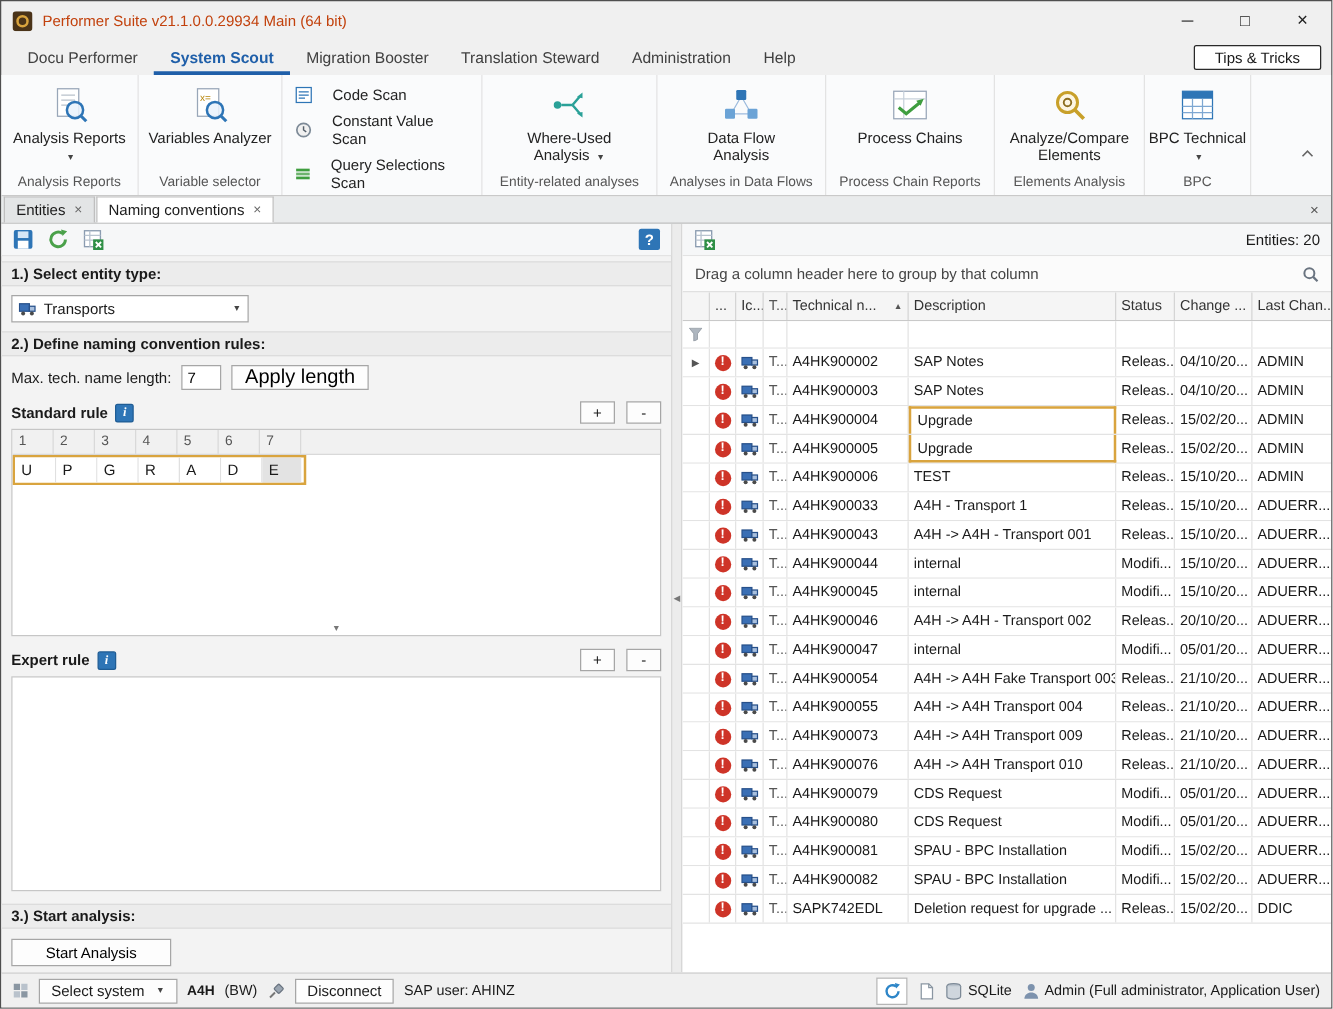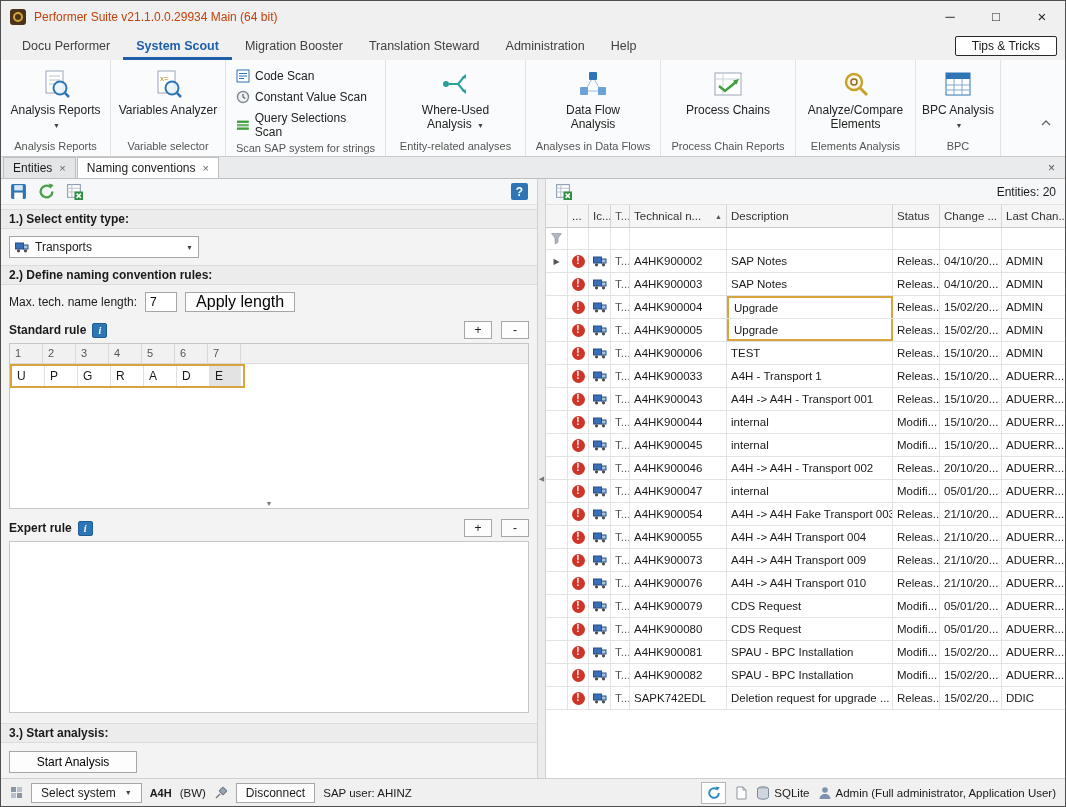--- a/index.html
+++ b/index.html
@@ -30,21 +30,21 @@
 
   
   .ribbon{height:97px;background:#fafbfc;border-bottom:1px solid #c9c9c9;display:flex;position:relative;}
   .rb-group{display:flex;flex-direction:column;border-right:1px solid #e3e3e3;}
   .rb-content{flex:1;display:flex;align-items:flex-start;justify-content:center;padding-top:5px;}
   .rb-content.stacked{flex-direction:column;align-items:stretch;justify-content:flex-start;padding:9px 10px 0;gap:7px;}
   .rb-caption{height:19px;line-height:18px;text-align:center;font-size:11px;color:#555;white-space:nowrap;overflow:hidden;}
   .rb-big{display:flex;flex-direction:column;align-items:center;padding-top:2px;max-width:100%;}
   .rb-big .ico{height:33px;display:flex;align-items:center;justify-content:center;}
   .rb-label{font-size:12px;color:#222;text-align:center;line-height:14px;margin-top:3px;max-width:100px;}
-  .rb-small{display:flex;align-items:center;gap:5px;font-size:12px;color:#222;}
+  .rb-small{display:flex;align-items:center;gap:16px;font-size:12px;color:#222;}
   .chev{font-size:7px;color:#444;margin-left:2px;}
   .rb-fill{flex:1;position:relative;}
   .rb-collapse{position:absolute;right:14px;bottom:30px;}
 
   
   .doctabs{height:22px;background:#e9ebec;border-bottom:1px solid #bfbfbf;display:flex;align-items:flex-end;padding-left:2px;}
   .dtab{display:inline-flex;align-items:center;gap:7px;height:21px;padding:0 9px;font-size:12px;
     border:1px solid #bfbfbf;border-bottom:none;background:#e3e5e6;margin-right:1px;}
   .dtab.active{background:#fff;}
   .tab-x{font-size:11px;color:#666;line-height:1;}
@@ -372,21 +372,21 @@
       <div class="rb-caption">Elements Analysis</div>
     </div>
     <div class="rb-group" style="width:85px">
       <div class="rb-content">
         <div class="rb-big">
           <span class="ico">
               <svg class="i30">
                 <use href="#sym-bpc"></use>
               </svg>
             </span>
-          <span class="rb-label"><span>BPC Analysis</span> <span class="chev">▼</span></span>
+          <span class="rb-label"><span>BPC Technical</span> <span class="chev">▼</span></span>
         </div>
       </div>
       <div class="rb-caption">BPC</div>
     </div>
     <div class="rb-fill">
       <span class="rb-collapse">
           <svg class="ichev">
             <use href="#sym-chevup"></use>
           </svg>
         </span>
@@ -492,20 +492,28 @@
     </div>
 
     <div class="right-panel">
       <div class="rp-toolbar">
         <svg class="i17">
             <use href="#sym-excel"></use>
           </svg>
         <span class="entities-count">Entities: 20</span>
       </div>
 
+      <div class="group-bar">
+        <span>Drag a column header here to group by that column</span>
+        <span class="search-ico">
+            <svg class="i13">
+              <use href="#sym-mag"></use>
+            </svg>
+          </span>
+      </div>
 
       <div class="grid">
         <div class="grid-header">
           <div class="hcell c-ind"></div>
           <div class="hcell c-excl">...</div>
           <div class="hcell c-icon">Ic...</div>
           <div class="hcell c-type">T...</div>
           <div class="hcell c-tech flexsb">
             <span>Technical n...</span>
             <span class="sort">▲</span>

